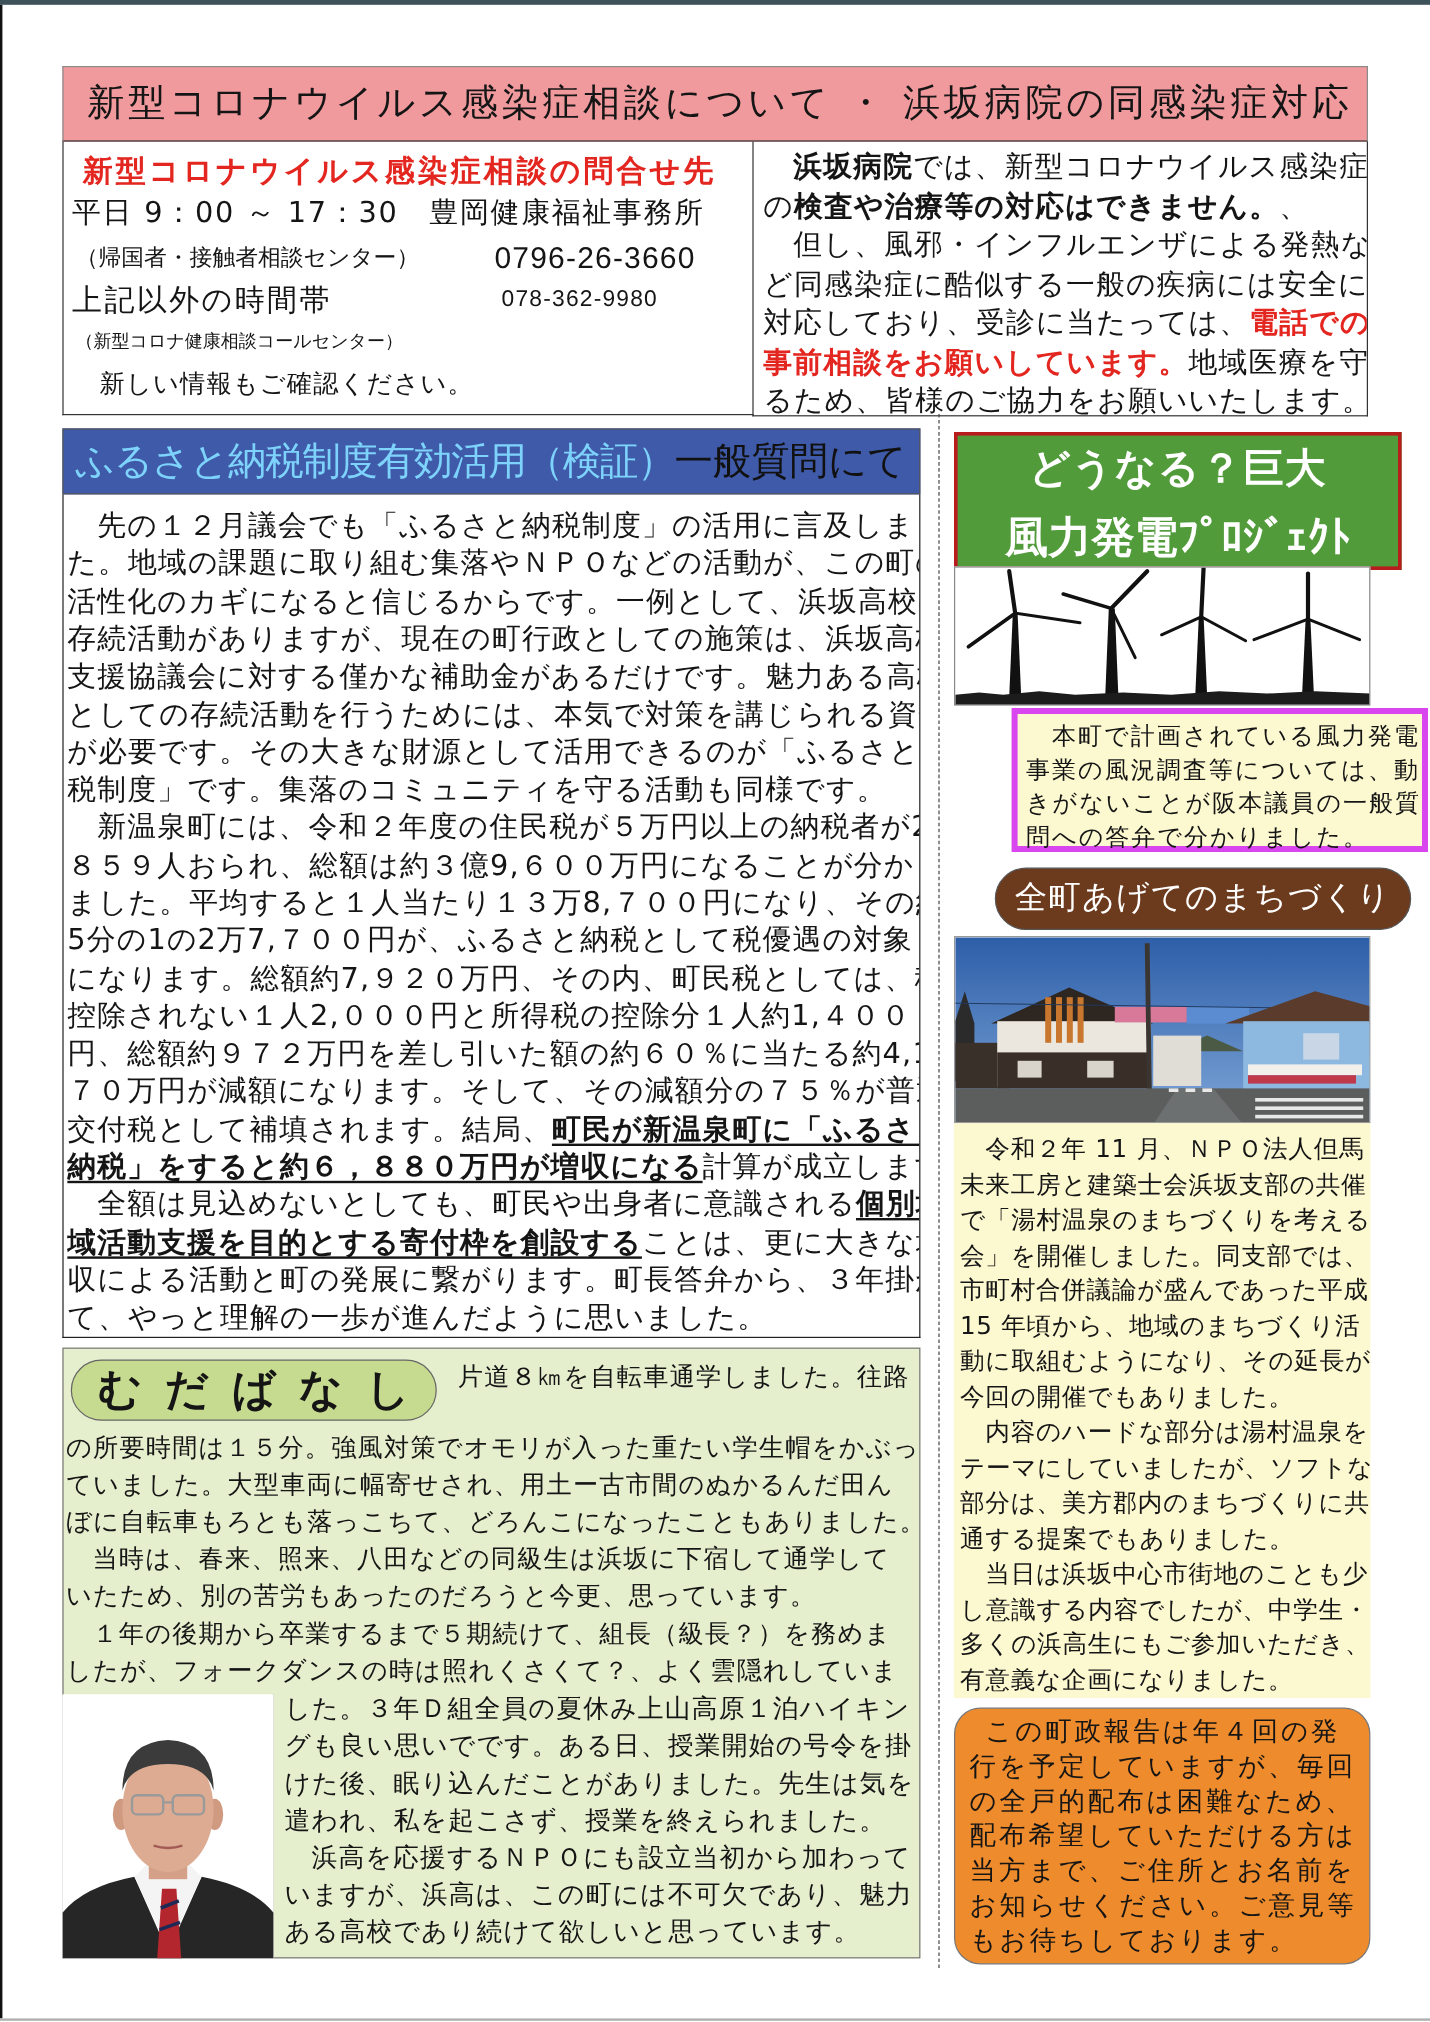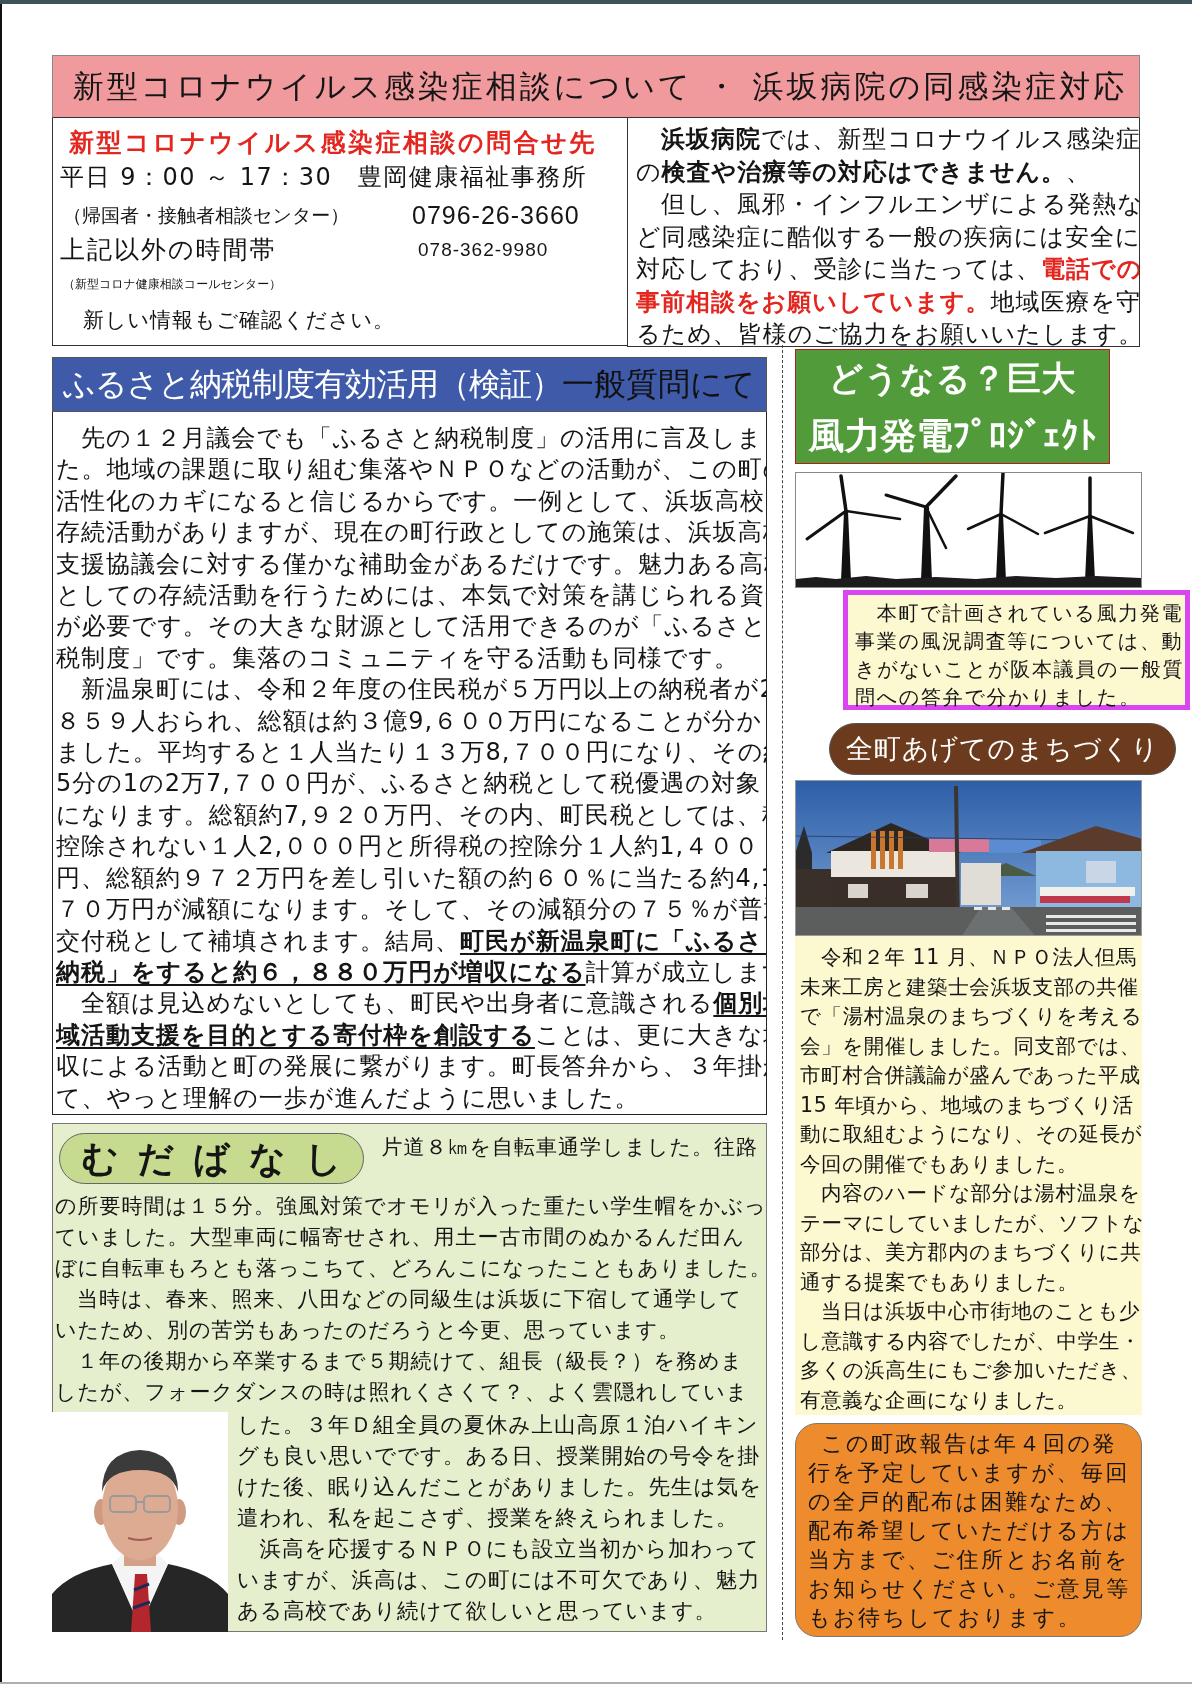--- a/index.html
+++ b/index.html
@@ -26,51 +26,51 @@
 
   
   #contacts{left:52px;top:118px;width:576px;height:228px;border-left:1px solid #333;border-bottom:1px solid #333;}
   #contacts .row{position:absolute;white-space:nowrap;line-height:34px;}
   .tl-red{top:8px;left:16px;font-size:25px;font-weight:bold;color:var(--red);letter-spacing:2.5px;}
   .tl-week{top:42px;left:7px;font-size:24px;letter-spacing:1.5px;}
   .tl-c1{top:80px;left:10px;font-size:19px;}
   .tl-c1p{top:80px;left:359px;font-size:25px;font-family:"Liberation Sans",sans-serif;letter-spacing:1px;}
   .tl-oth{top:115px;left:7px;font-size:25px;letter-spacing:2px;}
   .tl-othp{top:115px;left:365px;font-size:19px;font-family:"Liberation Sans",sans-serif;letter-spacing:1px;}
-  .tl-c2{top:149px;left:10px;font-size:12px;}
+  .tl-c2{top:149px;left:10px;font-size:15px;}
   .tl-note{top:185px;left:30px;font-size:21px;letter-spacing:1px;}
 
   
   #hospital{left:627px;top:118px;width:513px;height:229px;border:1px solid #333;border-top:none;
     padding:5px 0 0 8px;font-size:24px;line-height:32.5px;letter-spacing:1px;}
 
   
   #furusato-head{left:52px;top:357px;width:715px;height:55px;background:var(--blue);border:1px solid #555;
     line-height:53px;padding-left:10px;white-space:nowrap;overflow:hidden;}
-  #furusato-head .main{color:#ffffff;font-size:32px;letter-spacing:-1px;}
+  #furusato-head .main{color:#7dd3fc;font-size:32px;letter-spacing:-1px;}
   #furusato-head .sub{color:#111;font-size:32px;}
 
   #furusato-body{left:52px;top:412px;width:715px;height:703px;border:1px solid #222;border-top:none;
     padding:11px 0 0 3px;font-size:24px;line-height:31.4px;letter-spacing:1px;}
 
   
   #muda{left:52px;top:1123px;width:715px;height:509px;background:var(--mint);border:1px solid #777;}
   #muda-pill{left:6px;top:9px;width:305px;height:51px;border-radius:26px;background:var(--pill-green);
     border:1px solid #666;text-align:center;font-size:36px;font-weight:bold;line-height:49px;
     letter-spacing:19px;padding-left:19px;}
   #muda-top{right:8px;top:8px;text-align:right;font-size:21px;line-height:31px;letter-spacing:1px;}
   #muda-mid{left:2px;top:67px;font-size:21px;line-height:31px;letter-spacing:1px;}
   #muda-photo-text{left:184px;top:285px;font-size:21.5px;line-height:31px;letter-spacing:1px;}
   #portrait{left:-1px;top:288px;width:176px;height:220px;background:#fff;border-right:1px solid #bbb;}
 
   
   #divider{left:782px;top:345px;height:1295px;width:0;border-left:1px dashed #444;}
 
   
-  #wind-head{left:795px;top:349px;width:315px;height:115px;background:var(--green);border:1px solid #b91c1c;
+  #wind-head{left:795px;top:360px;width:373px;height:115px;background:var(--green);border:3px solid #b91c1c;
     color:#fff;text-align:center;font-weight:bold;}
   #wind-head .l1{font-size:34px;line-height:57px;letter-spacing:1px;}
   #wind-head .l2{font-size:36px;line-height:57px;}
   #wind-img{left:795px;top:472px;width:347px;height:116px;background:#fff;border:1px solid #888;overflow:hidden;}
   #wind-caption{left:795px;top:590px;width:347px;height:120px;background:var(--cream);border:5px solid #d946ef;
     padding:4px 0 0 7px;font-size:20px;line-height:28px;letter-spacing:1.7px;margin-left:48px;}
   #machi-pill{left:829px;top:723px;width:347px;height:52px;border-radius:26px;background:var(--brown);
     border:1px solid #555;color:#fff;text-align:center;font-size:27px;line-height:50px;letter-spacing:1px;}
   #town-photo{left:795px;top:780px;width:347px;height:156px;overflow:hidden;border:1px solid #999;}
   #machi-body{left:795px;top:936px;width:347px;height:479px;background:var(--cream);

